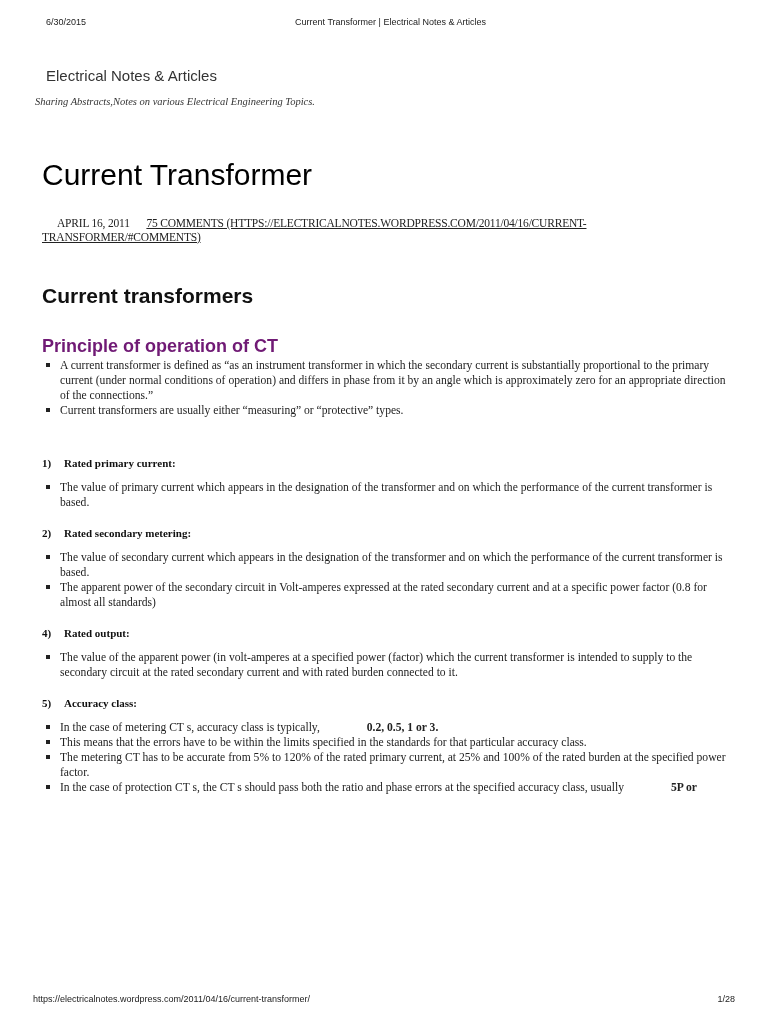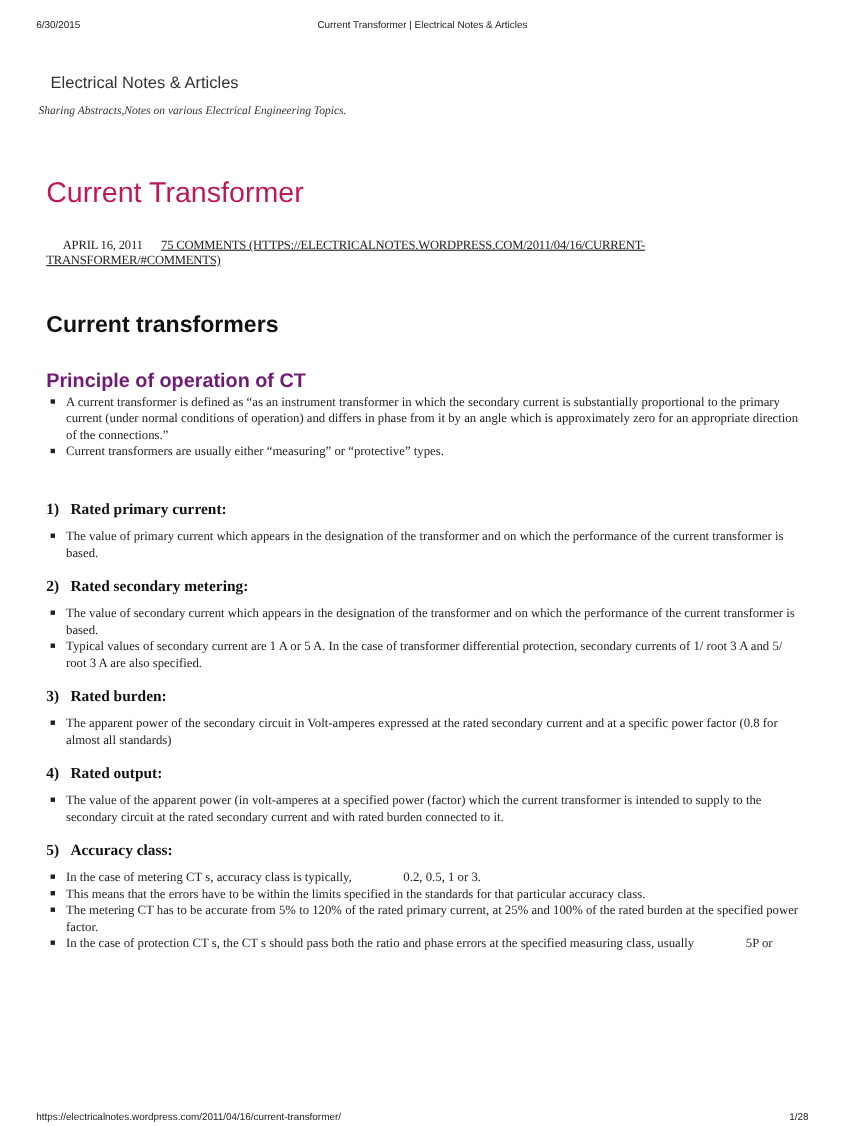--- a/index.html
+++ b/index.html
@@ -10,21 +10,21 @@
     body {
       width: 768px;
       height: 1024px;
       position: relative;
       overflow: hidden;
       color: #1a1a1a;
     }
     .print-header {
       position: absolute;
       top: 17px;
-      left: 33px;
+      left: 46px;
       right: 33px;
       height: 14px;
       font-family: "Liberation Sans", sans-serif;
       font-size: 9px;
       color: #222;
     }
     .print-header .date { position: absolute; left: 0; top: 0; }
     .print-header .title { position: absolute; left: 0; right: 0; text-align: center; top: 0; }
 
     .site-title {
@@ -49,23 +49,23 @@
     }
     .content {
       position: absolute;
       top: 158px;
       left: 42px;
       width: 690px;
     }
     .post-title {
       font-family: "Liberation Sans", sans-serif;
       font-weight: normal;
-      font-size: 26px;
-      margin: 0;
-      color: #be185d;
+      font-size: 30px;
+      margin: 0;
+      color: #000000;
       line-height: 34px;
     }
     .post-meta {
       margin-top: 24px;
       font-family: "Liberation Serif", serif;
       font-size: 11.5px;
       line-height: 14px;
       color: #222;
       text-transform: uppercase;
       text-indent: 15px;
@@ -113,42 +113,41 @@
       top: 5px;
       width: 4px;
       height: 4px;
       background: #222;
     }
     .p-ul { margin-top: 30px; }
 
     .def-head {
       font-family: "Liberation Serif", serif;
       font-weight: bold;
-      font-size: 14px;
+      font-size: 11px;
       line-height: 15px;
       margin: 16px 0 9px 0;
       color: #111;
     }
     .def-head .num { display: inline-block; width: 22px; }
     .def-head.first { margin-top: 38px; }
 
     .print-footer {
       position: absolute;
       top: 994px;
       left: 33px;
       right: 33px;
       height: 14px;
       font-family: "Liberation Sans", sans-serif;
       font-size: 9px;
       color: #222;
-      margin-top: 16px;
     }
     .print-footer .url { position: absolute; left: 0; top: 0; }
     .print-footer .page { position: absolute; right: 0; top: 0; }
-    b.hl { font-weight: normal; padding-left: 44px; }
+    b.hl { font-weight: bold; padding-left: 44px; }
   </style>
 </head>
 <body>
 
 <div class="print-header">
   <span class="date">6/30/2015</span>
   <span class="title">Current Transformer | Electrical Notes &amp; Articles</span>
 </div>
 
 <h1 class="site-title"><span>Electrical Notes &amp; Articles</span></h1>
@@ -177,44 +176,40 @@
   </div>
   <ul class="bullets">
     <li><span class="sq"></span><span>The value of primary current which appears in the designation of the transformer and on which the performance of the current transformer is based.</span></li>
   </ul>
 
   <div class="def-head">
     <span class="num">2)</span><span>Rated secondary metering:</span>
   </div>
   <ul class="bullets">
     <li><span class="sq"></span><span>The value of secondary current which appears in the designation of the transformer and on which the performance of the current transformer is based.</span></li>
-    <li><span class="sq"></span><span>Typical values of secondary current are 1 A or 5 A. In the case of transformer differential protection, secondary currents of 1/ root 3 A and 5/ root 3 A are also specified.</span></li>
-  </ul>
-
-  <div class="def-head">
-    <span class="num">3)</span><span>Rated burden:</span>
-  </div>
+  </ul>
+
   <ul class="bullets">
     <li><span class="sq"></span><span>The apparent power of the secondary circuit in Volt-amperes expressed at the rated secondary current and at a specific power factor (0.8 for almost all standards)</span></li>
   </ul>
 
   <div class="def-head">
     <span class="num">4)</span><span>Rated output:</span>
   </div>
   <ul class="bullets">
     <li><span class="sq"></span><span>The value of the apparent power (in volt-amperes at a specified power (factor) which the current transformer is intended to supply to the secondary circuit at the rated secondary current and with rated burden connected to it.</span></li>
   </ul>
 
   <div class="def-head">
     <span class="num">5)</span><span>Accuracy class:</span>
   </div>
   <ul class="bullets">
     <li><span class="sq"></span><span>In the case of metering CT s, accuracy class is typically, </span><b class="hl">0.2, 0.5, 1 or 3.</b></li>
     <li><span class="sq"></span><span>This means that the errors have to be within the limits specified in the standards for that particular accuracy class.</span></li>
     <li><span class="sq"></span><span>The metering CT has to be accurate from 5% to 120% of the rated primary current, at 25% and 100% of the rated burden at the specified power factor.</span></li>
-    <li><span class="sq"></span><span>In the case of protection CT s, the CT s should pass both the ratio and phase errors at the specified measuring class, usually </span><b class="hl">5P or</b></li>
+    <li><span class="sq"></span><span>In the case of protection CT s, the CT s should pass both the ratio and phase errors at the specified accuracy class, usually </span><b class="hl">5P or</b></li>
   </ul>
 </div>
 
 <div class="print-footer">
   <span class="url">https://electricalnotes.wordpress.com/2011/04/16/current-transformer/</span>
   <span class="page">1/28</span>
 </div>
 
 </body></html>

